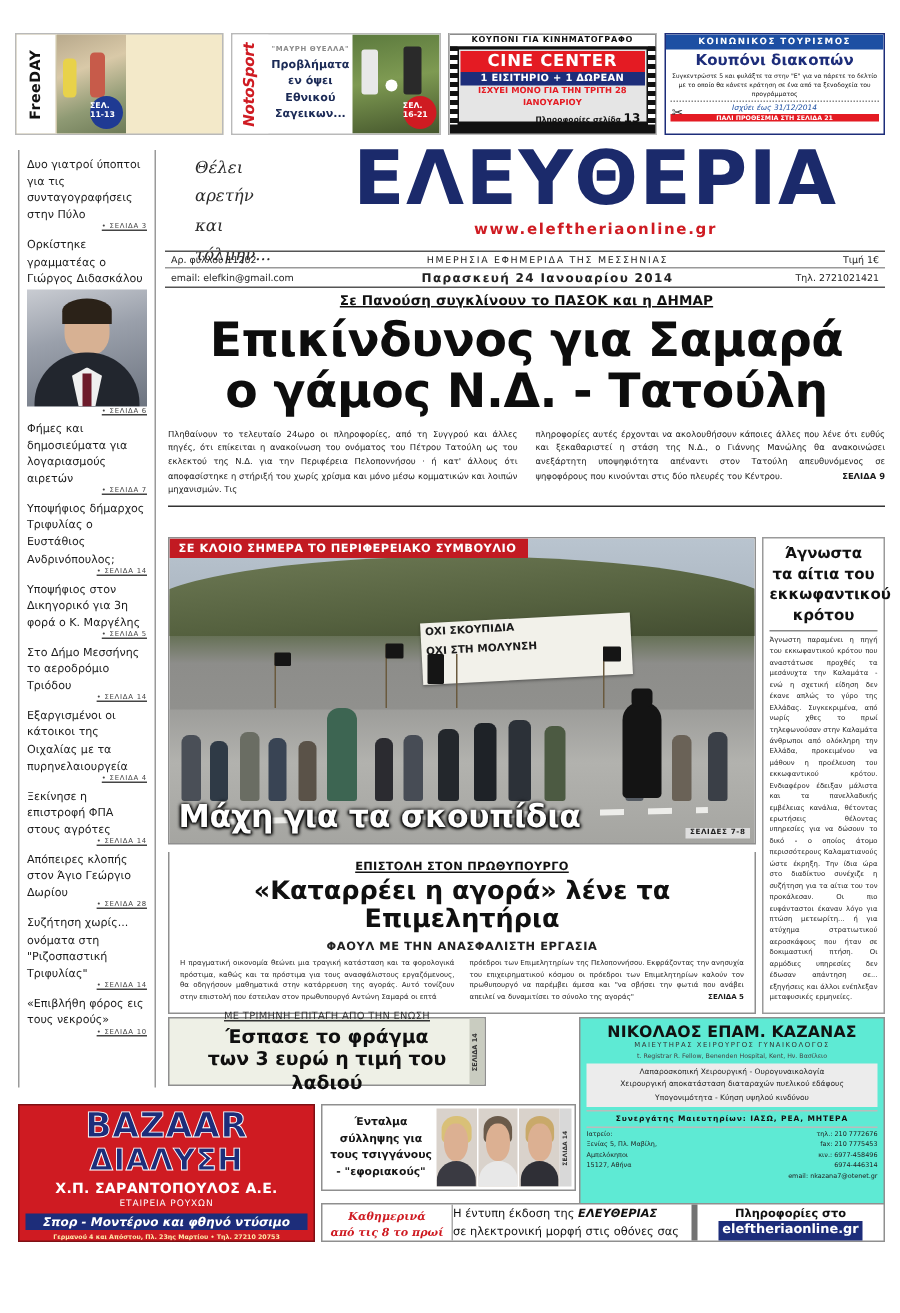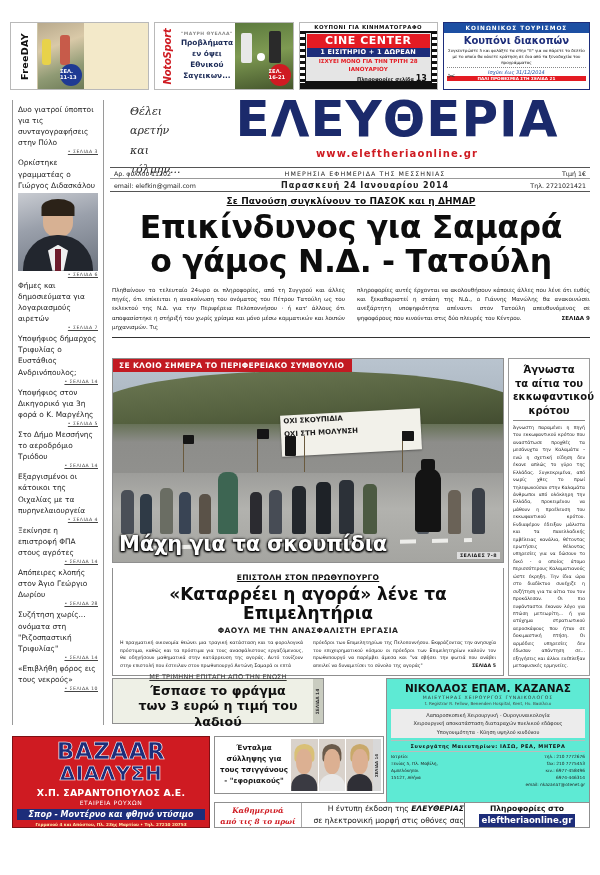--- a/index.html
+++ b/index.html
@@ -399,23 +399,23 @@
     border:1px solid #8f8f8f;background:#fff;box-sizing:border-box;
     display:flex;align-items:stretch;
   }
   .ft-1{
     width:86px;display:flex;flex-direction:column;align-items:center;justify-content:flex-end;
     color:#cf1b22;font-size:7.4px;font-weight:bold;font-style:italic;line-height:1.5;
     font-family:"DejaVu Serif","Liberation Serif",serif;
     border-right:1px solid #aaa;text-align:center;
   }
   .ft-2{
-    flex:1;display:flex;flex-direction:column;align-items:flex-end;justify-content:center;
+    flex:1;display:flex;flex-direction:column;align-items:flex-start;justify-content:center;
     font-size:7.6px;line-height:1.55;color:#111;text-align:center;
-    border-right:1px solid #737373;
+    border-right:4px solid #737373;
   }
   .ft-2 i{font-weight:bold;font-style:italic;}
   .ft-3{
     width:124px;display:flex;flex-direction:column;align-items:center;justify-content:center;
     font-size:7.6px;color:#111;font-weight:bold;line-height:1.5;text-align:center;
   }
   .ft-3 .url{background:#1d2d7a;color:#fff;padding:0 3px;font-size:8.6px;}
 </style>
 </head>
 <body>

